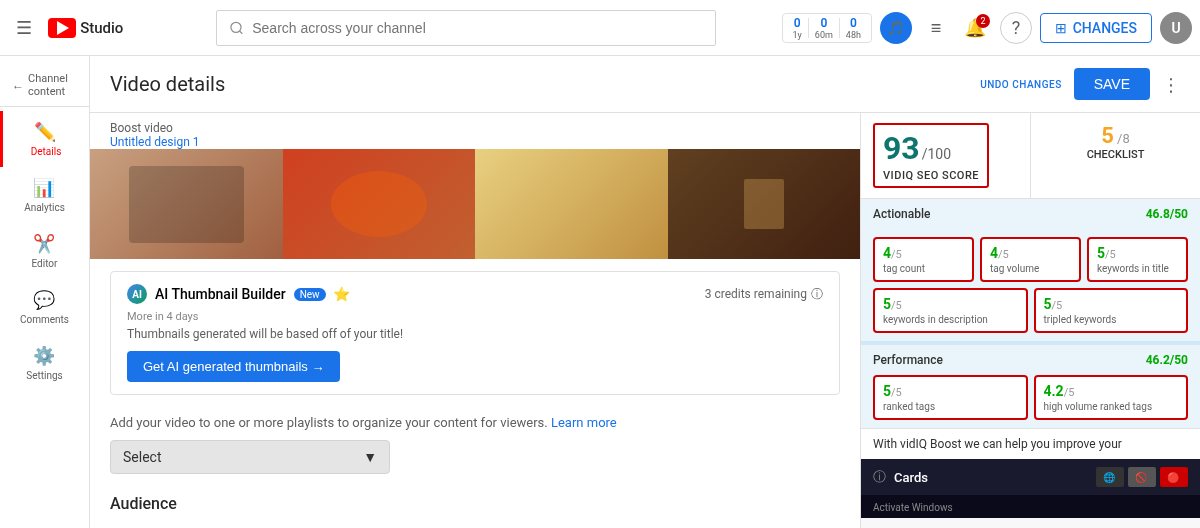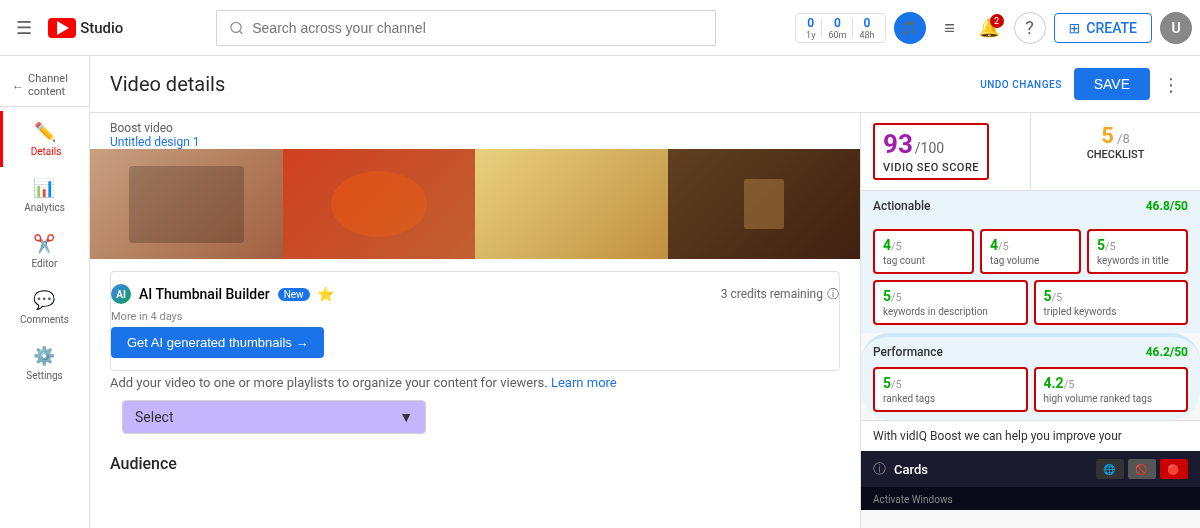--- a/index.html
+++ b/index.html
@@ -49,63 +49,63 @@
     .thumb-main-box { width: 190px; height: 110px; background: #222; display: flex; align-items: center; justify-content: center; overflow: hidden; border: 3px solid #cc0000; position: relative; }
     .thumb-duration { position: absolute; bottom: 4px; right: 6px; background: rgba(0,0,0,0.8); color: white; font-size: 11px; padding: 1px 4px; border-radius: 2px; }
     .thumb-other { flex: 1; height: 110px; background: #333; overflow: hidden; position: relative; }
     
     .thumb-c1 { background: linear-gradient(135deg, #c8a080 0%, #a06040 100%); }
     .thumb-c2 { background: linear-gradient(135deg, #d04020 0%, #c06030 100%); }
     .thumb-c3 { background: linear-gradient(135deg, #e0c080 0%, #c09060 100%); }
     .thumb-c4 { background: linear-gradient(135deg, #806040 0%, #604020 100%); }
     
     
-    .ai-builder { background: #fff; border: 1px solid #e0e0e0; border-radius: 4px; padding: 12px 0; margin-bottom: 4px; }
+    .ai-builder { background: #fff; border: 1px solid #e0e0e0; border-radius: 4px; padding: 12px 16px; margin-bottom: 20px; }
     .ai-builder-header { display: flex; align-items: center; gap: 8px; margin-bottom: 6px; }
     .ai-logo { width: 20px; height: 20px; border-radius: 50%; background: linear-gradient(135deg, #4285f4, #0f9d58); display: flex; align-items: center; justify-content: center; color: white; font-size: 10px; font-weight: bold; }
     .ai-title { font-size: 14px; font-weight: 500; }
     .new-badge { background: #1a73e8; color: white; font-size: 10px; padding: 1px 6px; border-radius: 10px; }
     .star-badge { font-size: 14px; }
     .credits-info { margin-left: auto; font-size: 12px; color: #666; display: flex; align-items: center; gap: 4px; }
     .ai-desc { font-size: 12px; color: #606060; margin-bottom: 10px; }
     .get-ai-btn { background: #1a73e8; color: white; border: none; border-radius: 4px; padding: 8px 16px; font-size: 13px; cursor: pointer; display: inline-flex; align-items: center; gap: 4px; }
 
     
     .section { margin-bottom: 20px; }
     .section-title { font-size: 16px; font-weight: 500; color: #282828; margin-bottom: 6px; }
     .section-desc { font-size: 13px; color: #606060; margin-bottom: 10px; }
     .section-desc a { color: #1a73e8; text-decoration: none; }
-    .select-dropdown { display: flex; align-items: center; justify-content: space-between; border: 1px solid #d3d3d3; border-radius: 4px; padding: 8px 12px; cursor: pointer; background: #c4b5fd; width: 304px; font-size: 14px; color: #333; margin-left: 12px; }
+    .select-dropdown { display: flex; align-items: center; justify-content: space-between; border: 1px solid #d3d3d3; border-radius: 4px; padding: 8px 12px; cursor: pointer; background: #e5e5e5; width: 280px; font-size: 14px; color: #333; }
 
     
     .audience-title { font-size: 16px; font-weight: 500; color: #282828; margin-bottom: 4px; }
 
     
     .right-panel { width: 340px; background: #f8f8f8; border-left: 1px solid #e0e0e0; flex-shrink: 0; overflow-y: auto; }
     .seo-header { display: flex; background: #fff; border-bottom: 1px solid #e0e0e0; }
     .seo-score-box { flex: 1; padding: 10px 12px; border-right: 1px solid #e0e0e0; background: #fff; }
     .seo-score-main { display: flex; align-items: baseline; gap: 2px; }
-    .seo-num { font-size: 26px; font-weight: 700; color: #a21caf; }
+    .seo-num { font-size: 32px; font-weight: 700; color: #0f766e; }
     .seo-denom { font-size: 14px; color: #666; }
     .seo-label { font-size: 11px; color: #333; font-weight: 500; letter-spacing: 0.5px; margin-top: 2px; }
     .checklist-box { flex: 1; padding: 10px 12px; text-align: center; }
     .checklist-score { font-size: 22px; font-weight: 700; color: #f5a623; }
     .checklist-label { font-size: 11px; color: #333; font-weight: 500; }
 
     
     .metrics-section { padding: 8px 12px; background: #eaf4fb; }
     .metrics-label { font-size: 12px; color: #333; font-weight: 500; display: flex; justify-content: space-between; }
     .metrics-score { color: #00aa00; font-weight: 700; }
     .metrics-grid { display: grid; grid-template-columns: 1fr 1fr 1fr; gap: 6px; margin-top: 16px; }
     .metric-card { background: white; border: 2px solid #cc0000; border-radius: 4px; padding: 6px 8px; }
     .metric-val { font-size: 14px; font-weight: 700; color: #00aa00; }
     .metric-val .metric-denom { font-size: 11px; font-weight: 400; color: #999; }
     .metric-name { font-size: 10px; color: #666; margin-top: 2px; }
     .metrics-grid-2 { display: grid; grid-template-columns: 1fr 1fr; gap: 6px; margin-top: 6px; }
-    .metrics-section-2 { padding: 8px 12px; background: #eaf4fb; margin-top: 6px; border-radius: 28px; }
+    .metrics-section-2 { padding: 8px 12px; background: #eaf4fb; margin-top: 6px; }
 
     
     .cards-panel { background: #1a1a2e; color: white; padding: 8px 12px; display: flex; align-items: center; gap: 8px; font-size: 13px; }
     .cards-panel-icons { display: flex; gap: 4px; align-items: center; }
     .card-icon-box { width: 28px; height: 20px; background: #333; border-radius: 2px; display: flex; align-items: center; justify-content: center; font-size: 10px; }
   </style>
 </head>
 <body>
 
 <div class="header">
@@ -144,21 +144,21 @@
     </div>
     <div class="avatar-circle">🎵</div>
     <div class="icon-btn">≡</div>
     <div class="icon-btn" style="position:relative;">
       🔔
       <span style="position:absolute;top:2px;right:2px;background:#cc0000;color:white;border-radius:50%;width:14px;height:14px;font-size:9px;display:flex;align-items:center;justify-content:center;">2</span>
     </div>
     <div class="icon-btn" style="border:1px solid #ccc;border-radius:50%;">?</div>
     <div class="create-btn">
       <span>⊞</span>
-      <span>CREATE</span>
+      <span>CHANGES</span>
     </div>
     <div class="avatar-circle" style="background:#888;">U</div>
   </div>
 </div>
 
 <div class="main">
 
   <div class="sidebar">
     <div class="sidebar-back">
       <span>←</span>
@@ -233,20 +233,21 @@
               <div class="ai-logo">AI</div>
               <span class="ai-title">AI Thumbnail Builder</span>
               <span class="new-badge">New</span>
               <span class="star-badge">⭐</span>
               <div class="credits-info">
                 <span>3 credits remaining</span>
                 <span>ⓘ</span>
               </div>
             </div>
             <div style="font-size:11px;color:#888;margin-bottom:4px;">More in 4 days</div>
+            <p class="ai-desc">Thumbnails generated will be based off of your title!</p>
             <button class="get-ai-btn">Get AI generated thumbnails →</button>
           </div>
         </div>
 
         <div style="padding:0 20px;">
           <div class="section">
             <p class="section-desc">
               <span>Add your video to one or more playlists to organize your content for viewers.</span>
               <a href="#">Learn more</a>
             </p>

